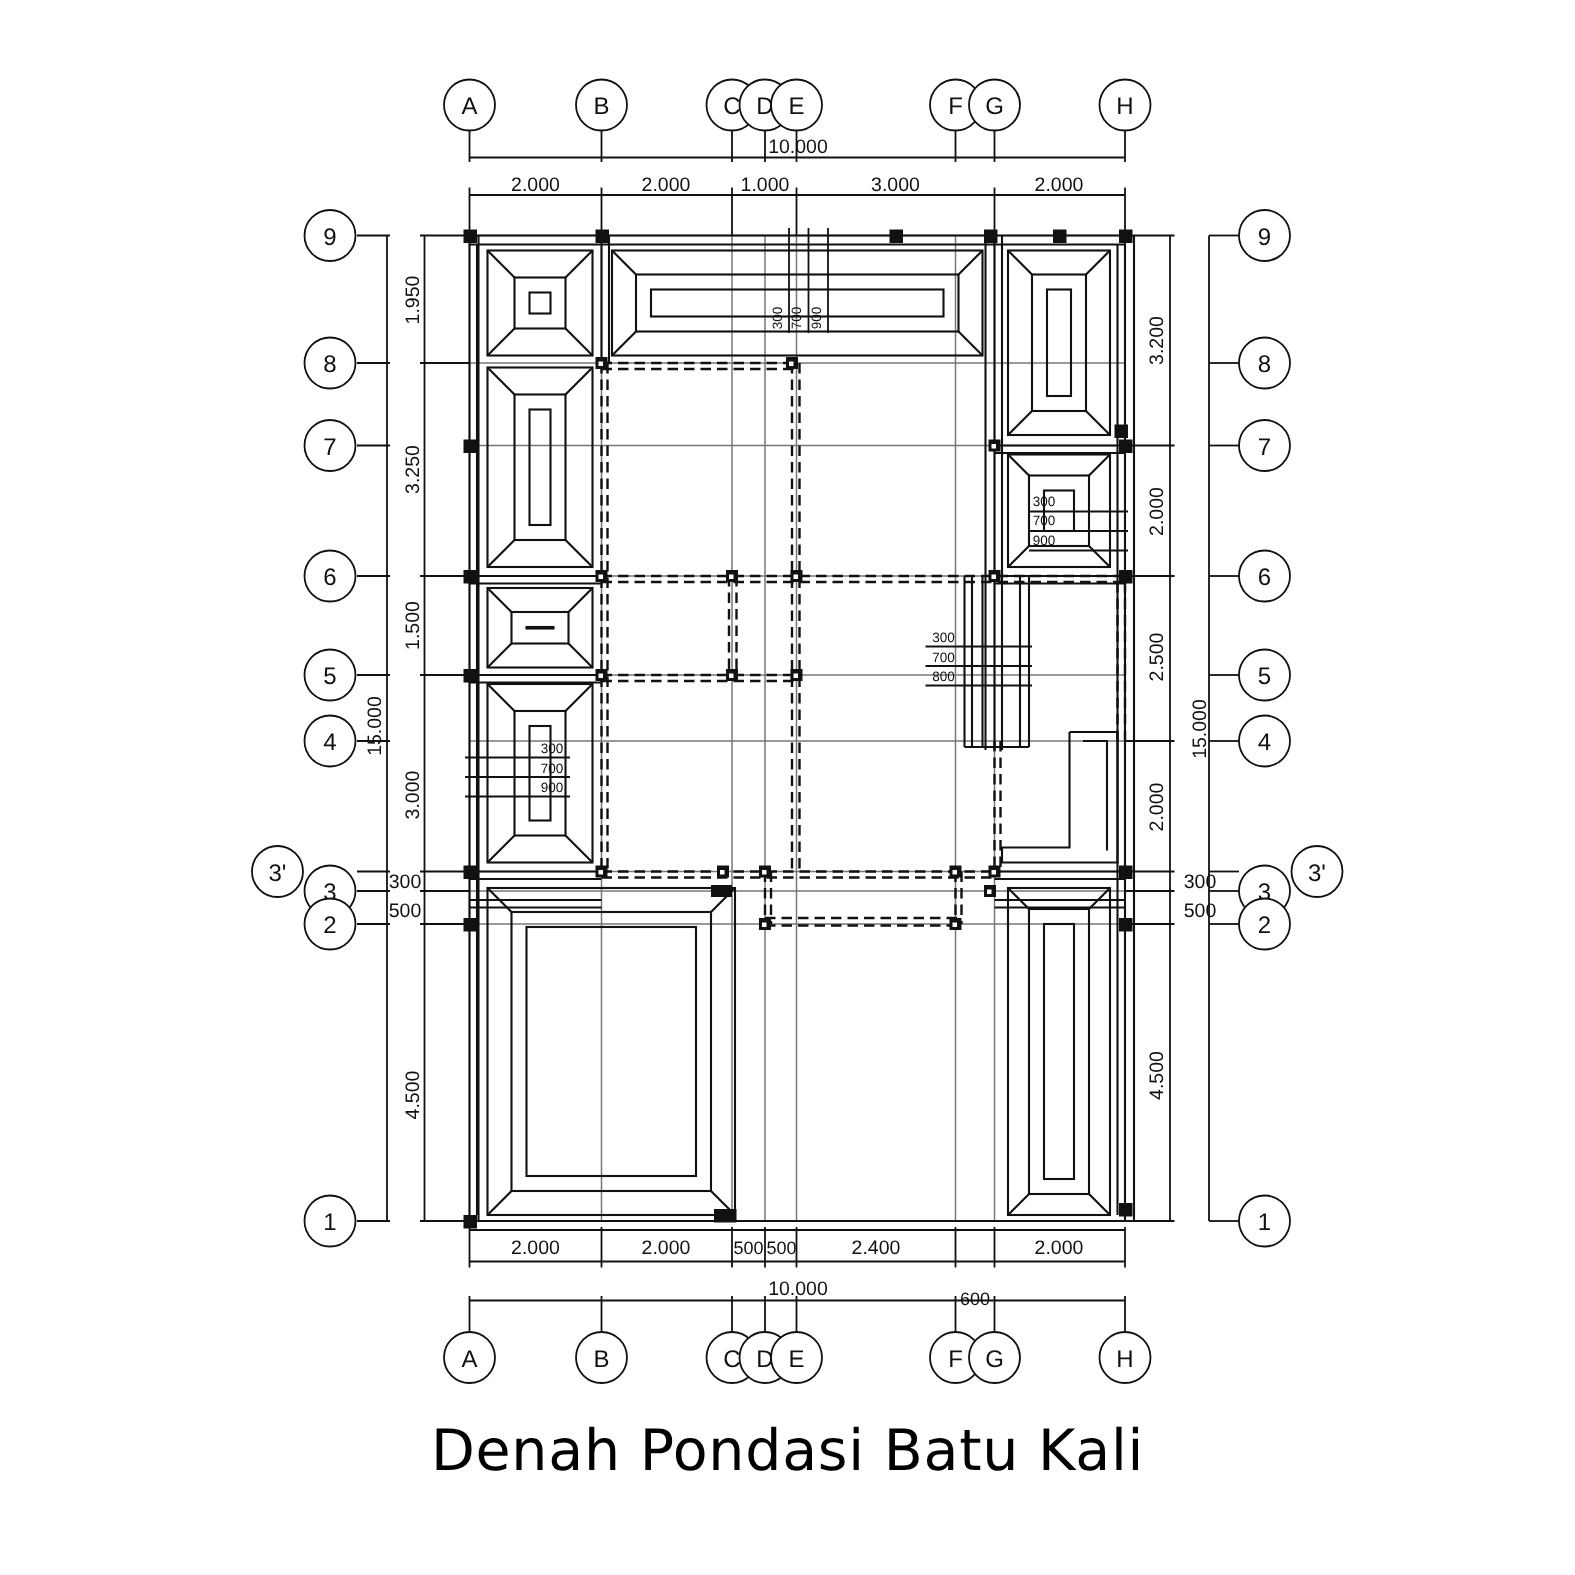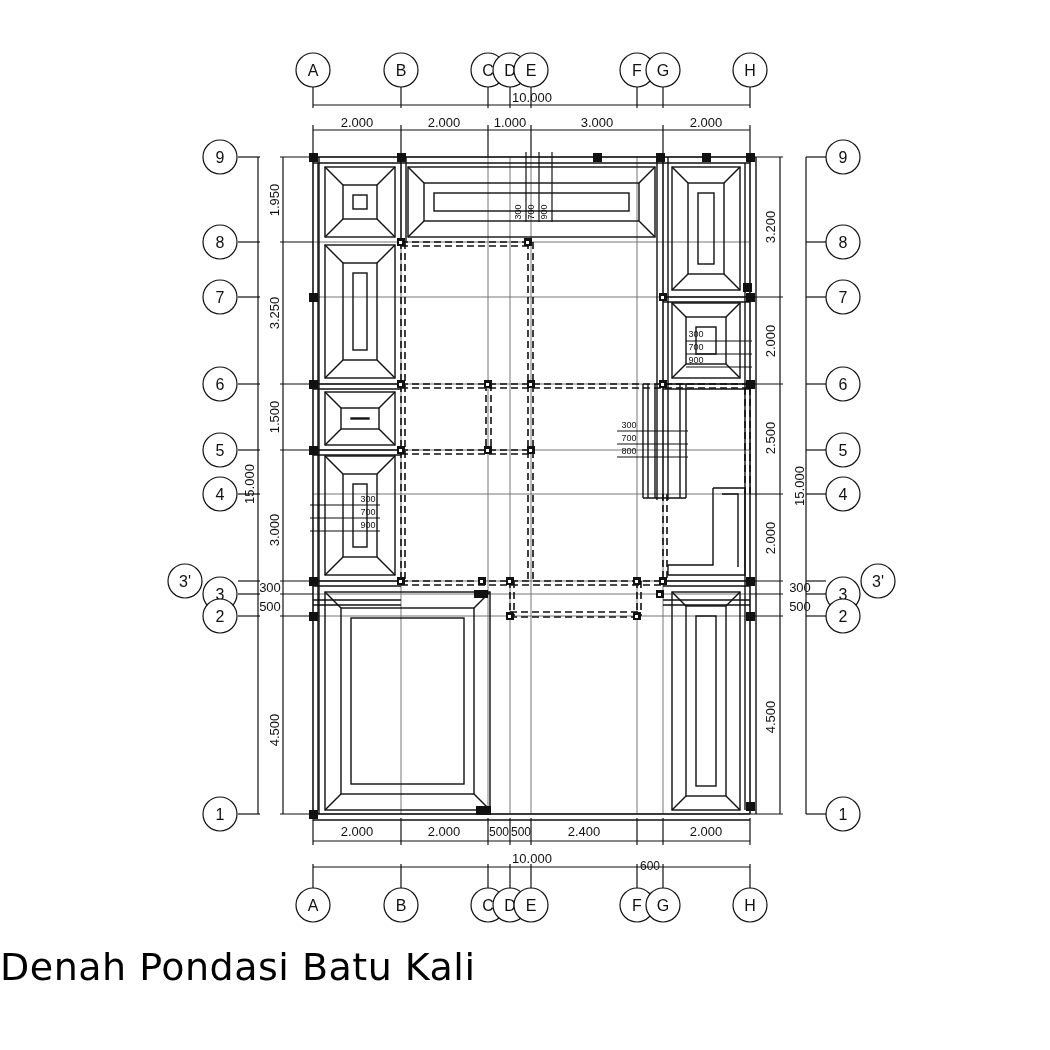--- a/index.html
+++ b/index.html
@@ -1,18 +1,18 @@
 <!DOCTYPE html>
 <html><head>
 <meta charset="utf-8">
 <style>
   html,body{margin:0;padding:0;background:#fff;}
   body{width:1050px;height:1050px;position:relative;overflow:hidden;}
   #plan{position:absolute;left:0;top:0;}
-  .title{position:absolute;left:0;top:945px;width:1050px;text-align:left;
+  .title{position:absolute;left:0;top:945px;width:1050px;text-align:center;
     font-family:"DejaVu Sans","Liberation Sans",sans-serif;font-size:38px;color:#000;letter-spacing:0.5px;}
   svg text{font-family:"Liberation Sans","DejaVu Sans",sans-serif;fill:#111;}
 </style>
 </head>
 <body>
 
 <svg id="plan" width="1050" height="940" viewBox="0 0 1050 940" xmlns="http://www.w3.org/2000/svg">
   <g id="gridlines" stroke="#777" stroke-width="1" fill="none">
       <line x1="313" y1="157" x2="313" y2="814"></line>
       <line x1="401" y1="157" x2="401" y2="814"></line>

